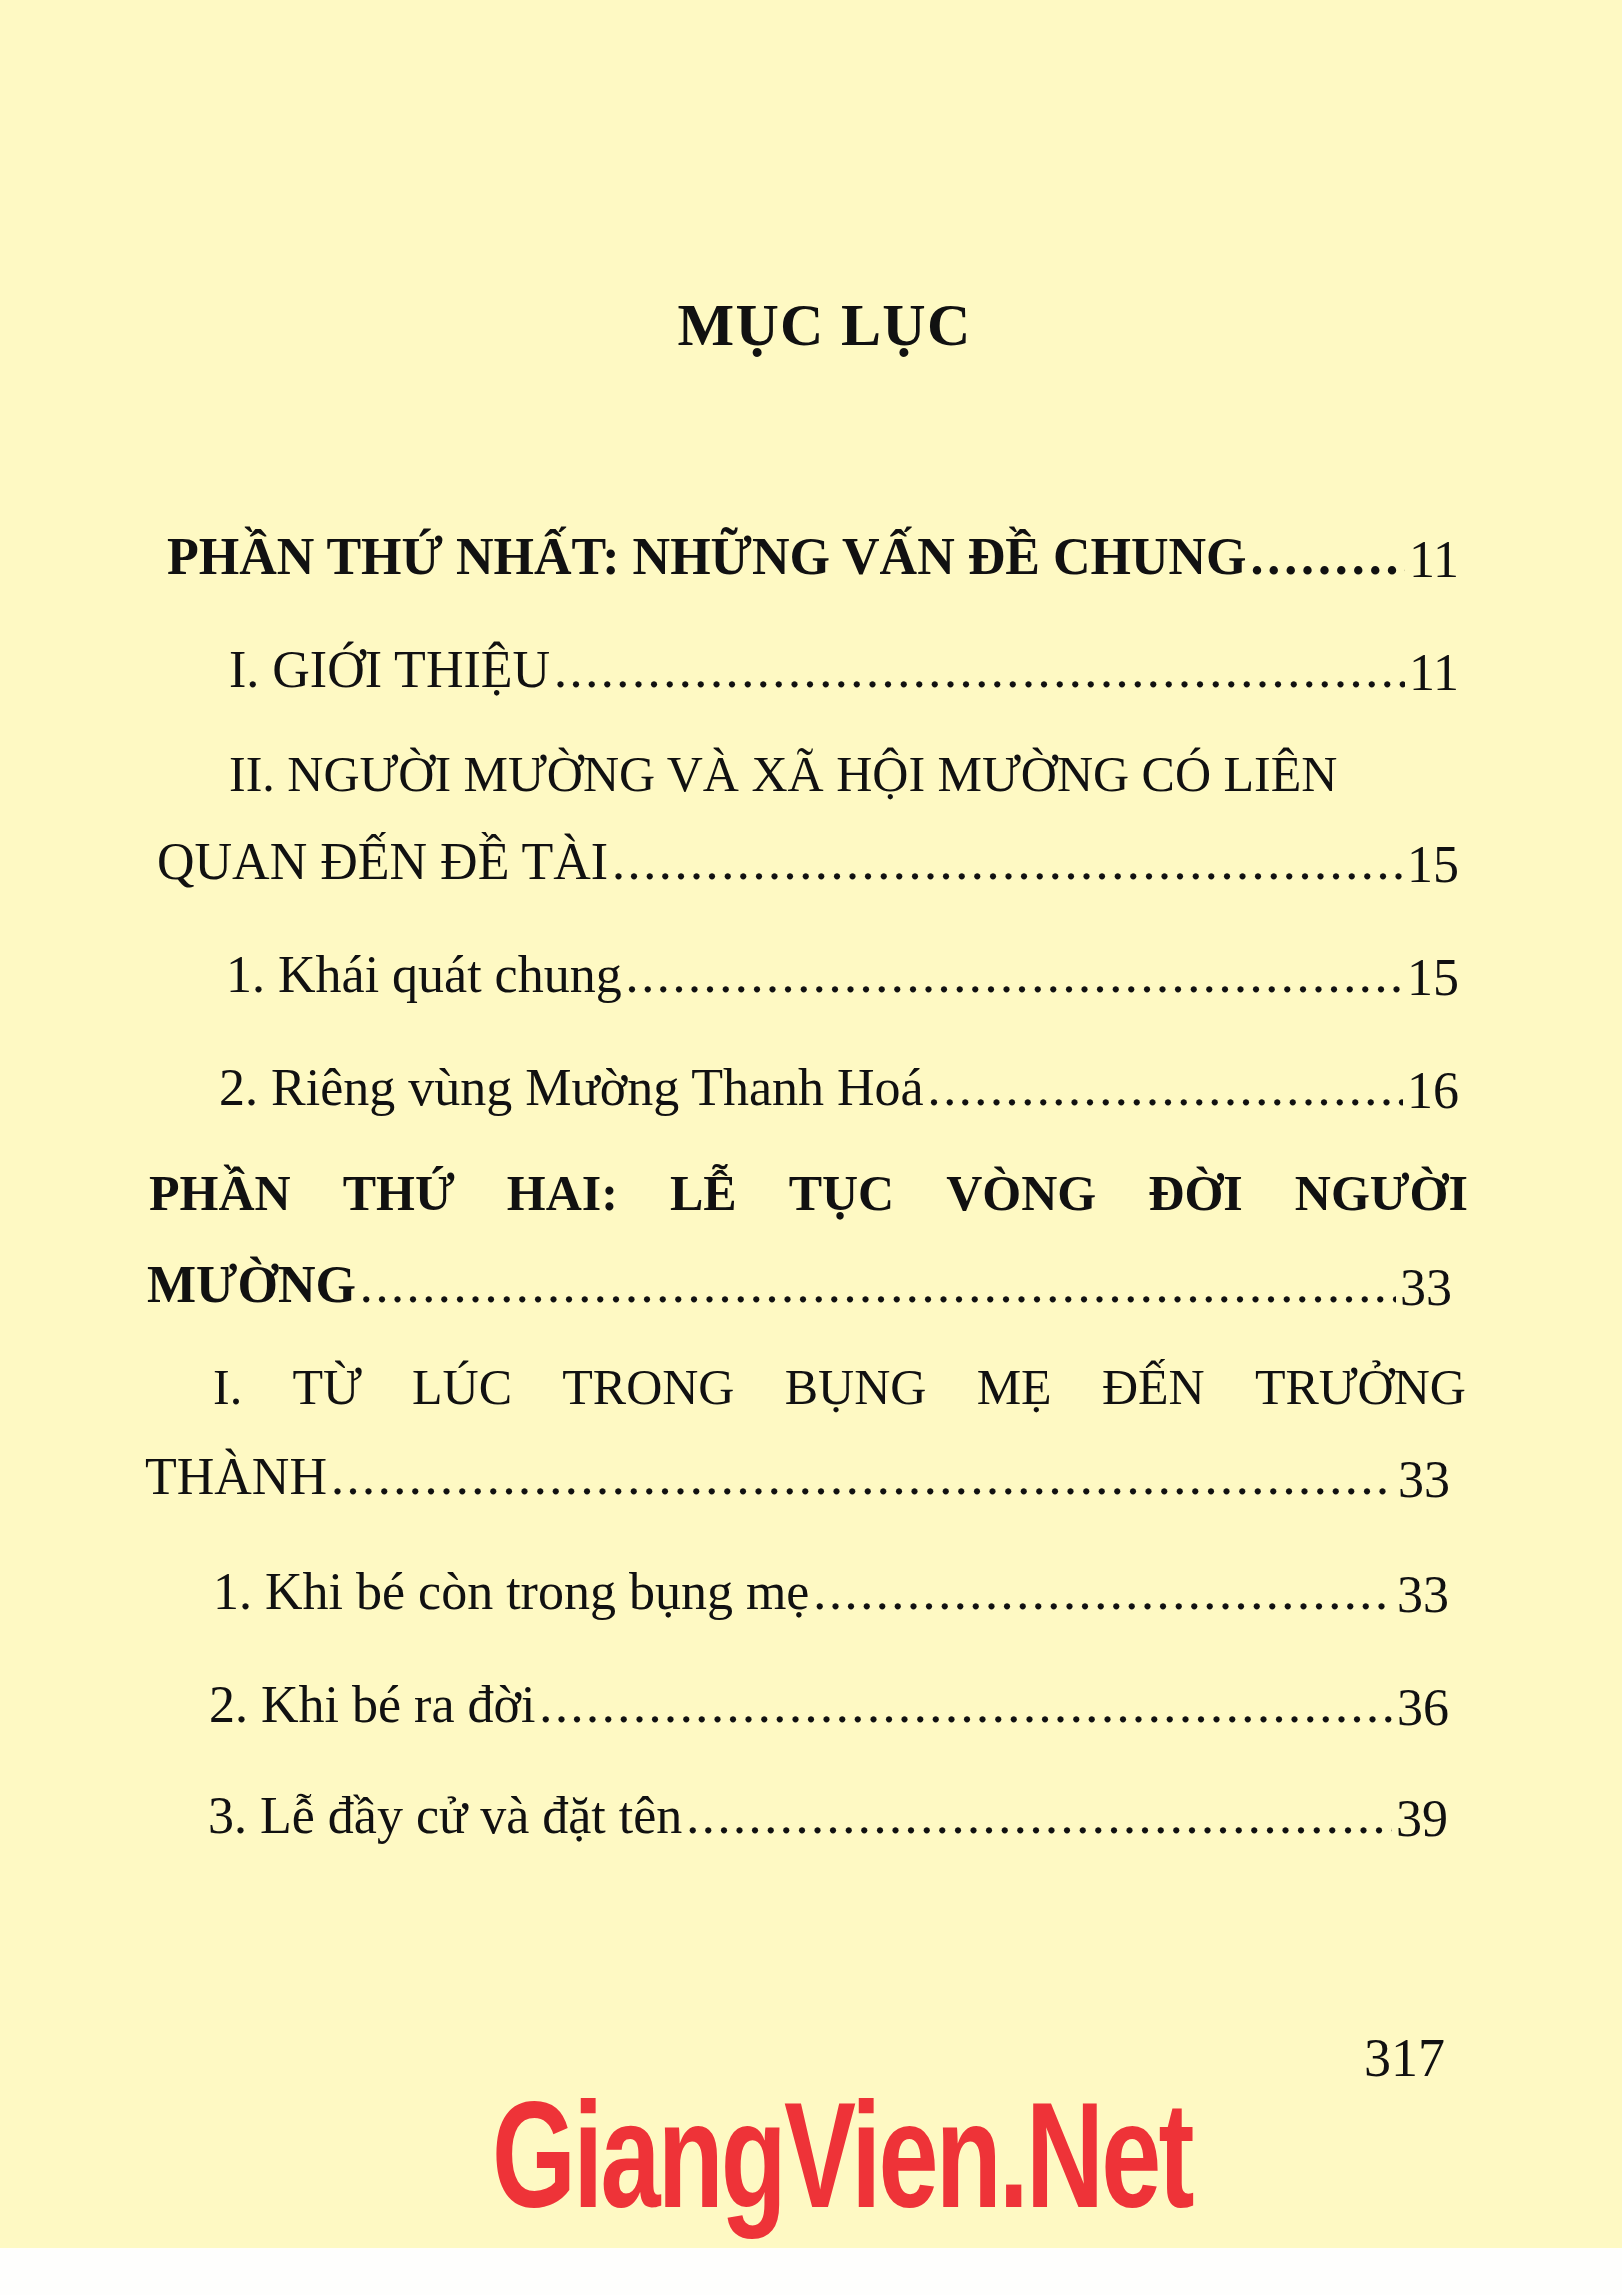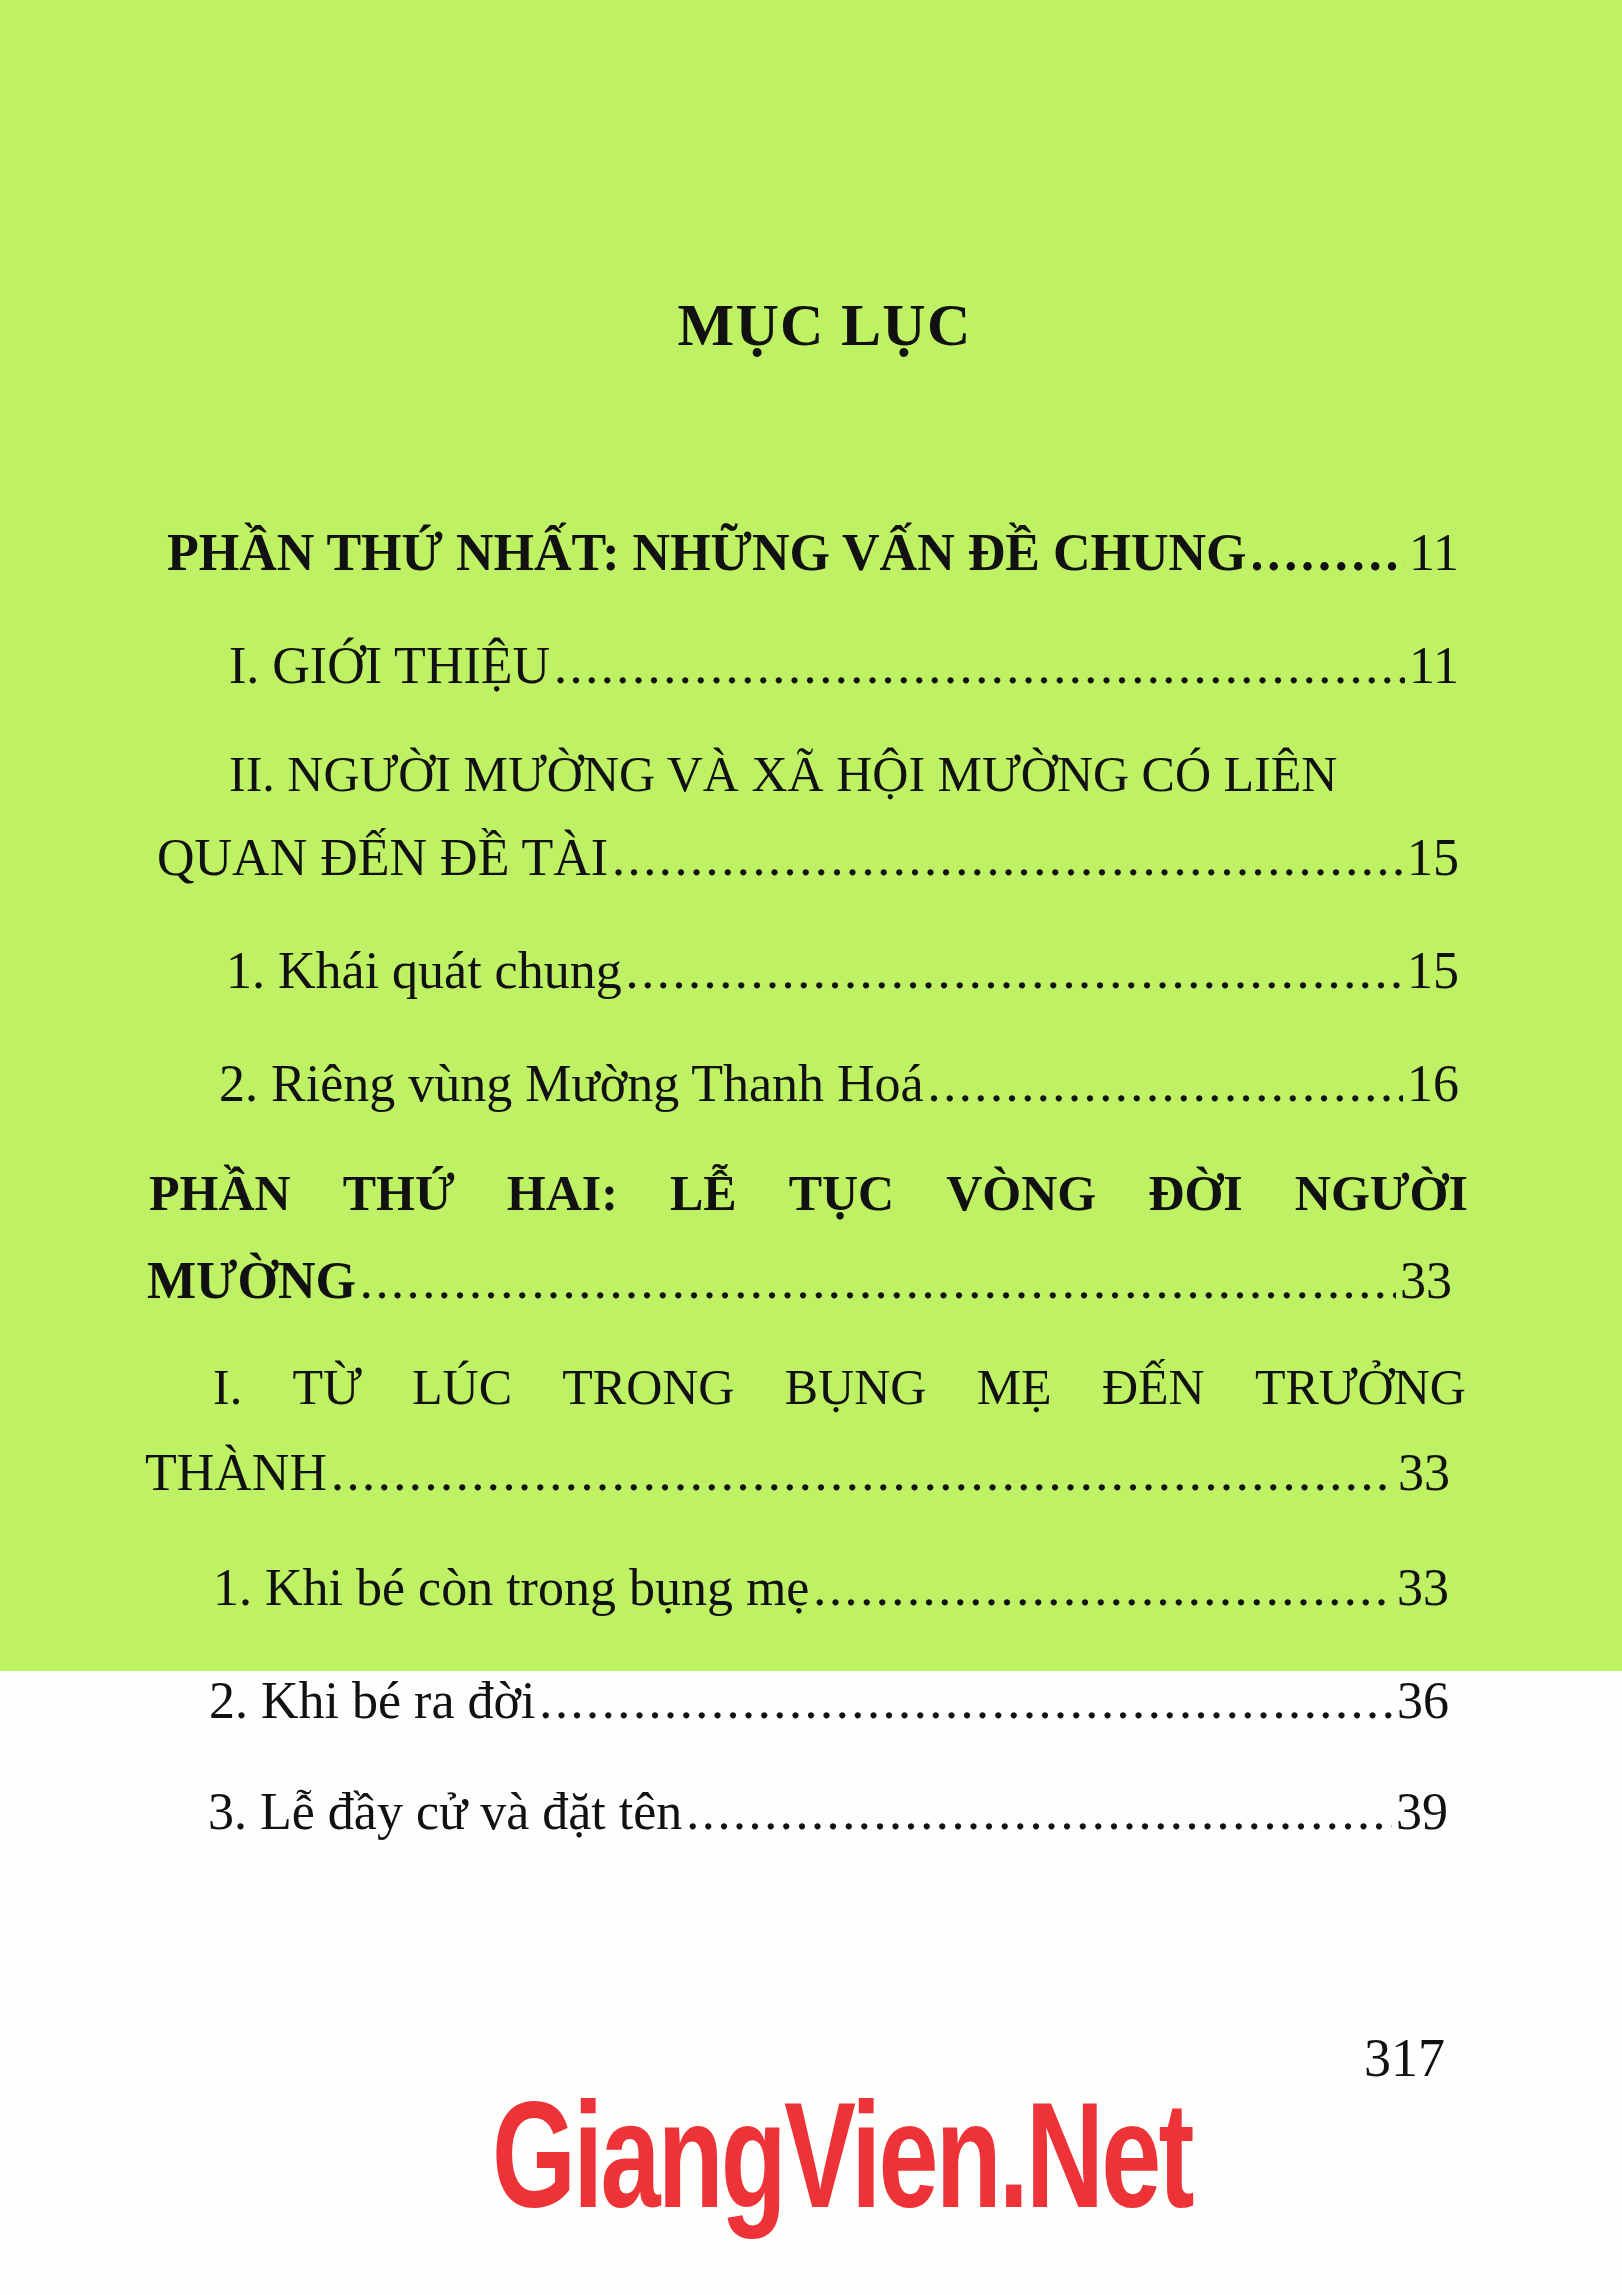--- a/index.html
+++ b/index.html
@@ -12,22 +12,22 @@
       height: 2295px;
       position: relative;
       overflow: hidden;
       font-family: "Liberation Serif", "DejaVu Serif", serif;
       color: #111111;
     }
     .page {
       position: absolute;
       left: 0; top: 0;
       width: 1622px;
-      height: 1671px;
-      background: #bef264;
+      height: 2248px;
+      background: #fef9c3;
     }
     .title {
       position: absolute;
       left: 0;
       width: 1649px;
       top: 291px;
       text-align: center;
       font-weight: bold;
       font-size: 60px;
       letter-spacing: 1.3px;
@@ -48,20 +48,21 @@
       overflow: hidden;
       margin: 0 3.9px;
       letter-spacing: 2.6px;
       font-weight: normal;
     }
     .toc-line .leader::after {
       content: "................................................................................................................................................................................................................";
     }
     .toc-line .page-num {
       flex: 0 0 auto;
+      margin-top: 7px;
     }
     .bold { font-weight: bold; }
     .plain-line {
       position: absolute;
       white-space: nowrap;
       font-size: 50px;
       line-height: 1;
     }
     .justified {
       display: flex;

